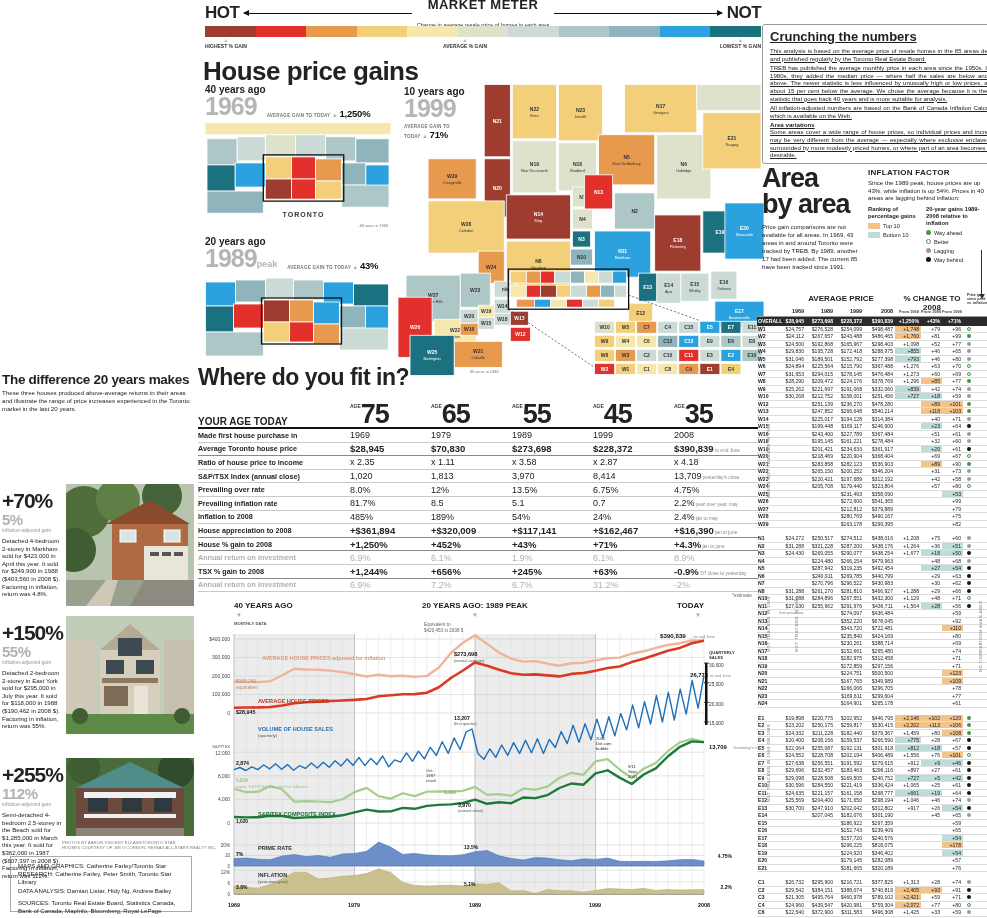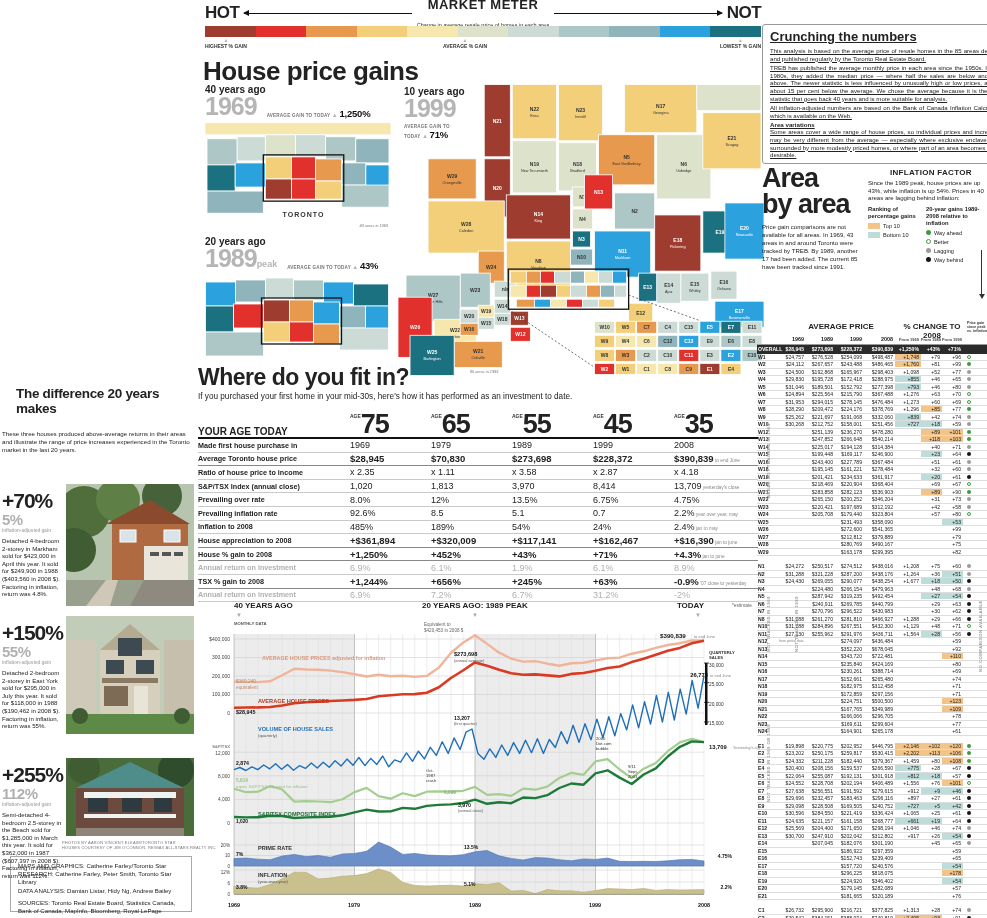--- a/index.html
+++ b/index.html
@@ -31,53 +31,53 @@
   
   #crunch{left:762px;top:24px;width:247px;height:140px;border:1.5px solid #999;border-radius:3px;padding:4px 7px;box-sizing:border-box;text-decoration:underline;}
   #crunch h2{margin:0 0 3px 0;font-size:13px;}
   #crunch p{margin:0 0 2px 0;font-size:6.1px;line-height:1.25;text-align:justify;}
   #crunch .sub{font-weight:bold;font-size:6.2px;margin-top:2px;}
   
   #areahead{left:762px;top:166px;width:102px;}
   #areahead .t{font-size:27px;font-weight:bold;line-height:.95;letter-spacing:-1px;}
   #areahead p{font-size:6.1px;line-height:1.3;margin-top:6px;}
   #inffactor{left:868px;top:168px;width:117px;}
-  #inffactor .t{font-size:8px;font-weight:bold;letter-spacing:.3px;margin-left:22px;}
+  #inffactor .t{font-size:8px;font-weight:bold;letter-spacing:.3px;}
   #inffactor p{font-size:6.1px;line-height:1.25;margin:2px 0 4px 0;}
   .legcols{display:flex;gap:6px;}
   .legcols .c1{width:52px;}.legcols .c2{width:58px;}
   .legcols .lt{font-size:5.8px;font-weight:bold;line-height:1.2;margin-bottom:3px;}
   .legrow{display:flex;align-items:center;gap:3px;font-size:5.6px;margin-bottom:3px;}
   .sw{width:12px;height:6px;display:inline-block;}
   .dot{width:5px;height:5px;border-radius:50%;display:inline-block;}
   .dot.g{background:#3f9b41;} .dot.o{background:#fff;border:1px solid #3f9b41;box-sizing:border-box;}
   .dot.l{background:#9b9b9b;} .dot.b{background:#161616;}
   #legarrow{left:981px;top:250px;width:1px;height:44px;background:#333;}
   #legarrow:after{content:"";position:absolute;left:-2.5px;bottom:-5px;border-top:5px solid #333;border-left:3px solid transparent;border-right:3px solid transparent;}
   
   #areatable{left:757px;top:294px;width:230px;}
-  .at-top{position:relative;height:12px;font-size:8px;font-weight:bold;margin-top:28px;}
+  .at-top{position:relative;height:12px;font-size:8px;font-weight:bold;}
   .at-h1{position:absolute;left:30px;width:108px;text-align:center;}
   .at-h2{position:absolute;left:140px;width:70px;text-align:center;}
   .peaknote{position:absolute;left:210px;top:0;width:20px;font-size:3.6px;line-height:1.1;color:#333;font-weight:bold;}
   .ar{display:grid;grid-template-columns:22px 27px 29px 29px 31px 26px 21px 21px 12px;align-items:center;height:6.5px;font-size:5.1px;border-bottom:.5px solid #ddd;}
   .ar.head{height:10px;font-weight:bold;font-size:5.4px;border-bottom:1px solid #999;}
   .ar.head .fr{font-weight:bold;font-size:4px;color:#444;}
   .ar.overall{background:#2b2b2b;color:#fff;font-weight:bold;height:8.5px;border-bottom:none;}
   .ar .c0{font-weight:bold;padding-left:1px;}
   .ar .num{text-align:right;padding-right:2px;white-space:nowrap;}
   .ar .hl-o{background:#f3c489;} .ar .hl-t{background:#bedcd9;}
   .ar .dotc{display:flex;justify-content:center;}
   .ar .dot{width:4px;height:4px;}
   .ar .tinynote{font-size:3.4px;color:#888;white-space:nowrap;text-align:left;}
   .atgap{height:7px;}
   .rot{position:absolute;transform-origin:0 0;transform:rotate(-90deg);font-size:4.2px;color:#999;letter-spacing:.5px;white-space:nowrap;font-weight:bold;}
   
   #diff{left:2px;top:372px;width:192px;}
-  #diff h2{margin:14px;font-size:13.5px;letter-spacing:-.3px;}
+  #diff h2{margin:0;font-size:13.5px;letter-spacing:-.3px;}
   #diff .intro{font-size:6.2px;line-height:1.25;margin-top:2px;color:#222;}
   .house{position:absolute;width:192px;}
   .house .txt{position:absolute;left:0;top:8px;width:60px;}
   .house .pct{font-size:21px;font-weight:bold;letter-spacing:-1px;line-height:.9;}
   .house .adj{font-size:15px;font-weight:bold;color:#b0b0b0;letter-spacing:-.5px;}
   .house .adjl{font-size:4.6px;color:#b0b0b0;font-weight:bold;margin-bottom:4px;}
   .house .body{font-size:6.1px;line-height:1.25;}
   .house svg{position:absolute;right:0;top:0;}
   #photocredit{left:62px;top:840px;width:190px;font-size:4px;color:#777;line-height:1.3;letter-spacing:.2px;}
   #creditbox{left:10px;top:856px;width:182px;height:56px;border:1px solid #aaa;padding:5px 7px;box-sizing:border-box;font-size:6.1px;line-height:1.35;color:#222;}
@@ -1467,21 +1467,20 @@
   <div class="abs" id="creditbox">
     <div>MAPS AND GRAPHICS: Catherine Farley/Toronto Star</div>
     <div>RESEARCH: Catherine Farley, Peter Smith, Toronto Star Library</div>
     <div>DATA ANALYSIS: Damian Listar, Hidy Ng, Andrew Bailey</div>
     <div style="height:4px;"></div>
     <div>SOURCES: Toronto Real Estate Board, Statistics Canada, Bank of Canada, MapInfo, Bloomberg, Royal LePage</div>
   </div>
 
   <div class="abs" id="fitin">
     <h2>Where do you fit in?</h2>
-    <div class="sub">If you purchased your first home in your mid-30s, here's how it has performed as an investment to date.</div>
     <div id="fittable">
         <div class="fr-row hdr">
           <div class="lab">YOUR AGE TODAY</div>
           <div class="agecell"><span class="small">AGE</span><span class="big">75</span></div>
           <div class="agecell"><span class="small">AGE</span><span class="big">65</span></div>
           <div class="agecell"><span class="small">AGE</span><span class="big">55</span></div>
           <div class="agecell"><span class="small">AGE</span><span class="big">45</span></div>
           <div class="agecell"><span class="small">AGE</span><span class="big">35</span></div>
         </div>
         <div class="fr-row data plain">
@@ -1519,21 +1518,21 @@
         <div class="fr-row data plain">
           <div class="lab">Prevailing over rate</div>
           <div class="val">8.0%</div>
           <div class="val">12%</div>
           <div class="val">13.5%</div>
           <div class="val">6.75%</div>
           <div class="val">4.75%</div>
         </div>
         <div class="fr-row data plain">
           <div class="lab">Prevailing inflation rate</div>
-          <div class="val">92.6%</div>
+          <div class="val">81.7%</div>
           <div class="val">8.5</div>
           <div class="val">5.1</div>
           <div class="val">0.7</div>
           <div class="val">2.2%<span class="note"> year over year, may</span></div>
         </div>
         <div class="fr-row data plain">
           <div class="lab">Inflation to 2008</div>
           <div class="val">485%</div>
           <div class="val">189%</div>
           <div class="val">54%</div>

